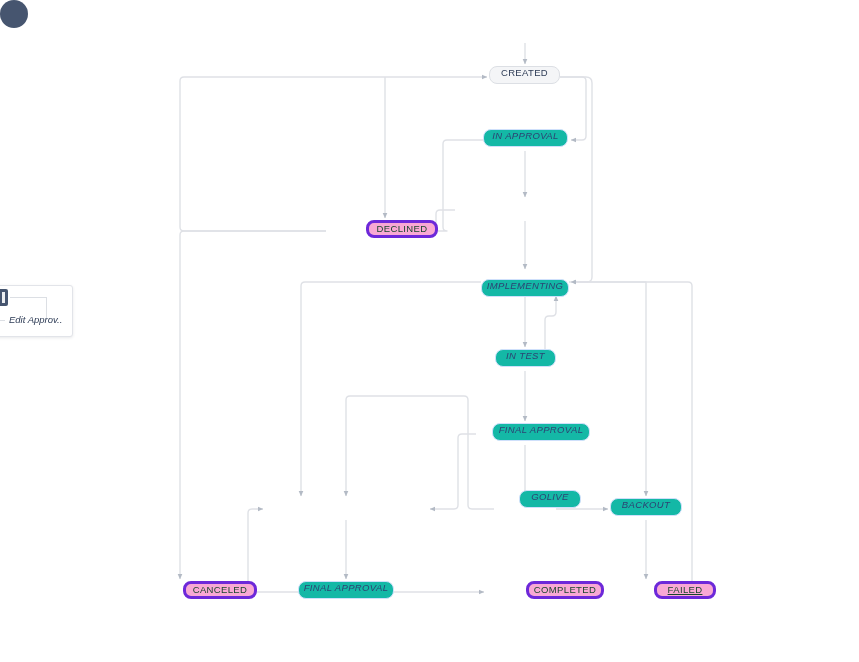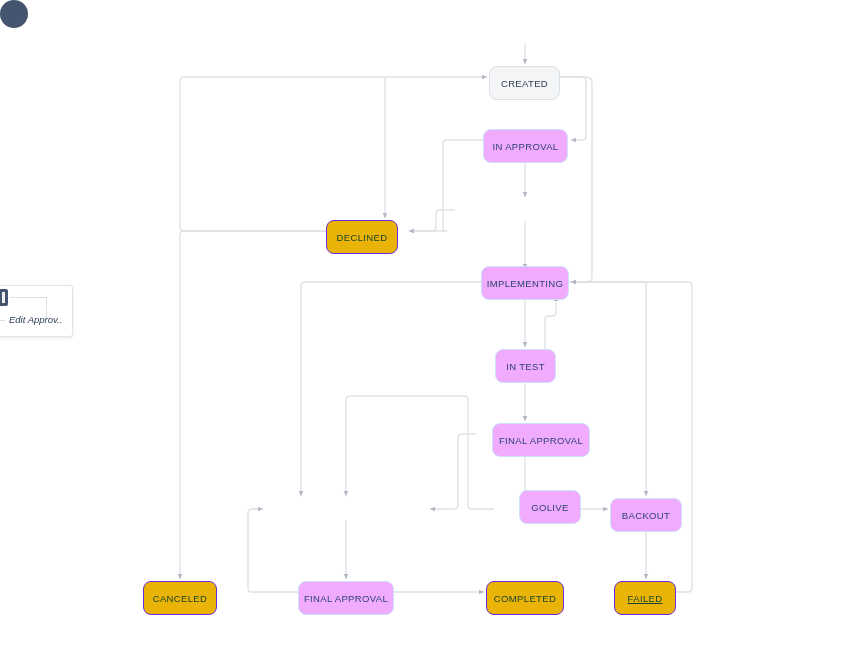--- a/index.html
+++ b/index.html
@@ -9,37 +9,39 @@
     font-family:"Liberation Sans", sans-serif;
     overflow:hidden;
     position:relative;
   }
   #canvas{position:absolute;left:0;top:0;width:859px;height:662px;}
   #edge-layer{position:absolute;left:0;top:0;width:859px;height:662px;}
 
   .node{
     position:absolute;
     box-sizing:border-box;
-    display:flex;align-items:center;justify-content:center;
+    display:flex;justify-content:center;
     border-radius:8px;
     font-size:9.5px;
     letter-spacing:.35px;
     white-space:nowrap;
-    height:34px;
+    height:18px;
     user-select:none;
   }
   .node.blue{
-    background:#f0abfc;
+    background:#14b8a6;
     border:1px solid #cfe0fb;
     color:#2d4373;
+    font-style:italic;
   }
   .node.green{
-    background:#eab308;
-    border:1px solid #6d28d9;
+    background:#f9a8d4;
+    border:3px solid #6d28d9;
     color:#17452c;
+    margin-left:40px;
   }
   .node.grey{
     background:#f4f5f7;
     border:1px solid #dcdfe4;
     color:#2d3b55;
   }
   .start-node{
     position:absolute;
     width:28px;height:28px;
     border-radius:50%;
@@ -154,21 +156,21 @@
 
   <div class="node blue" style="left:483px;top:129px;width:85px;">
     <span>IN APPROVAL</span>
   </div>
 
 
   <div class="node green" style="left:326px;top:220px;width:72px;">
     <span>DECLINED</span>
   </div>
 
-  <div class="node blue" style="left:481px;top:266px;width:88px;">
+  <div class="node blue" style="left:481px;top:279px;width:88px;">
     <span>IMPLEMENTING</span>
   </div>
 
   <div class="node blue" style="left:495px;top:349px;width:61px;">
     <span>IN TEST</span>
   </div>
 
   <div class="node blue" style="left:492px;top:423px;width:98px;">
     <span>FINAL APPROVAL</span>
   </div>

